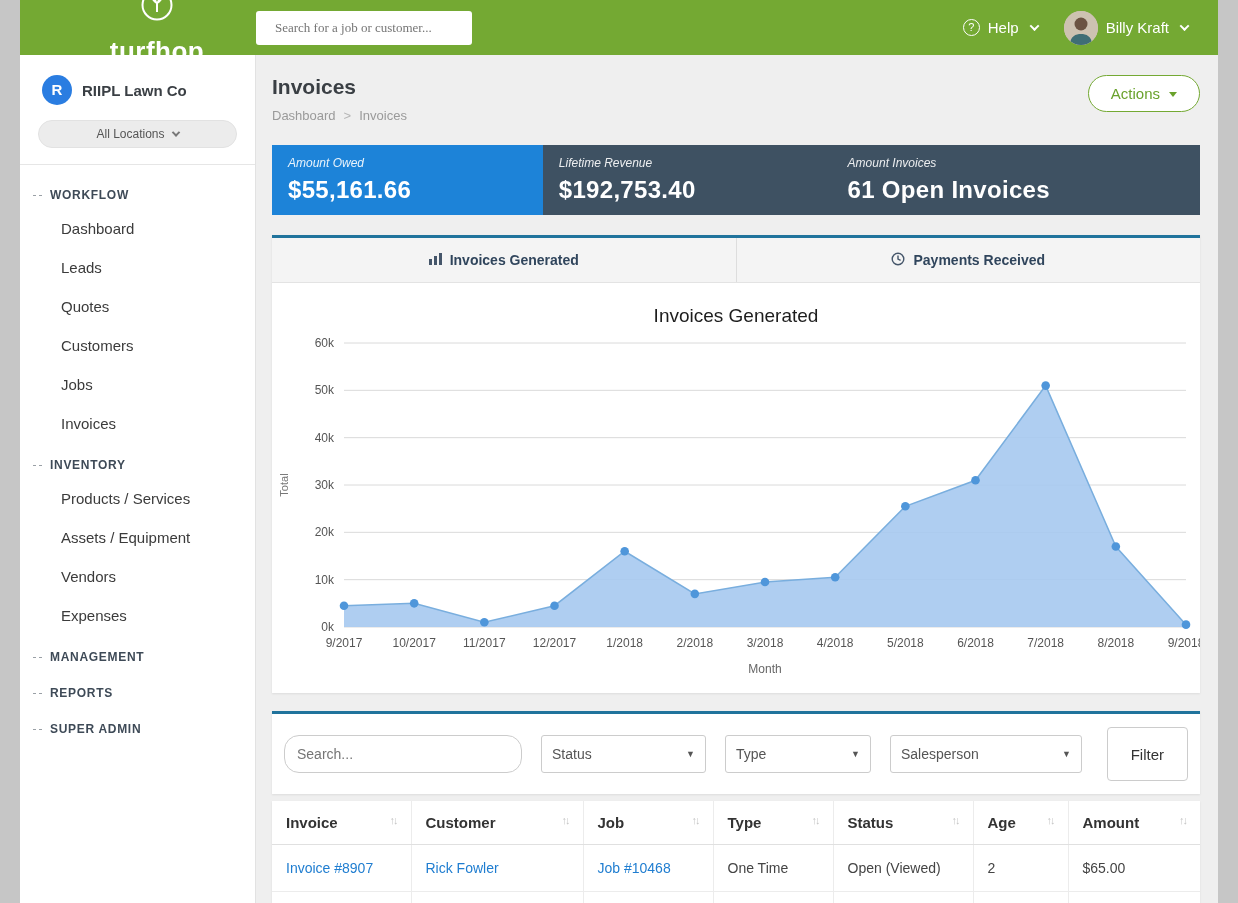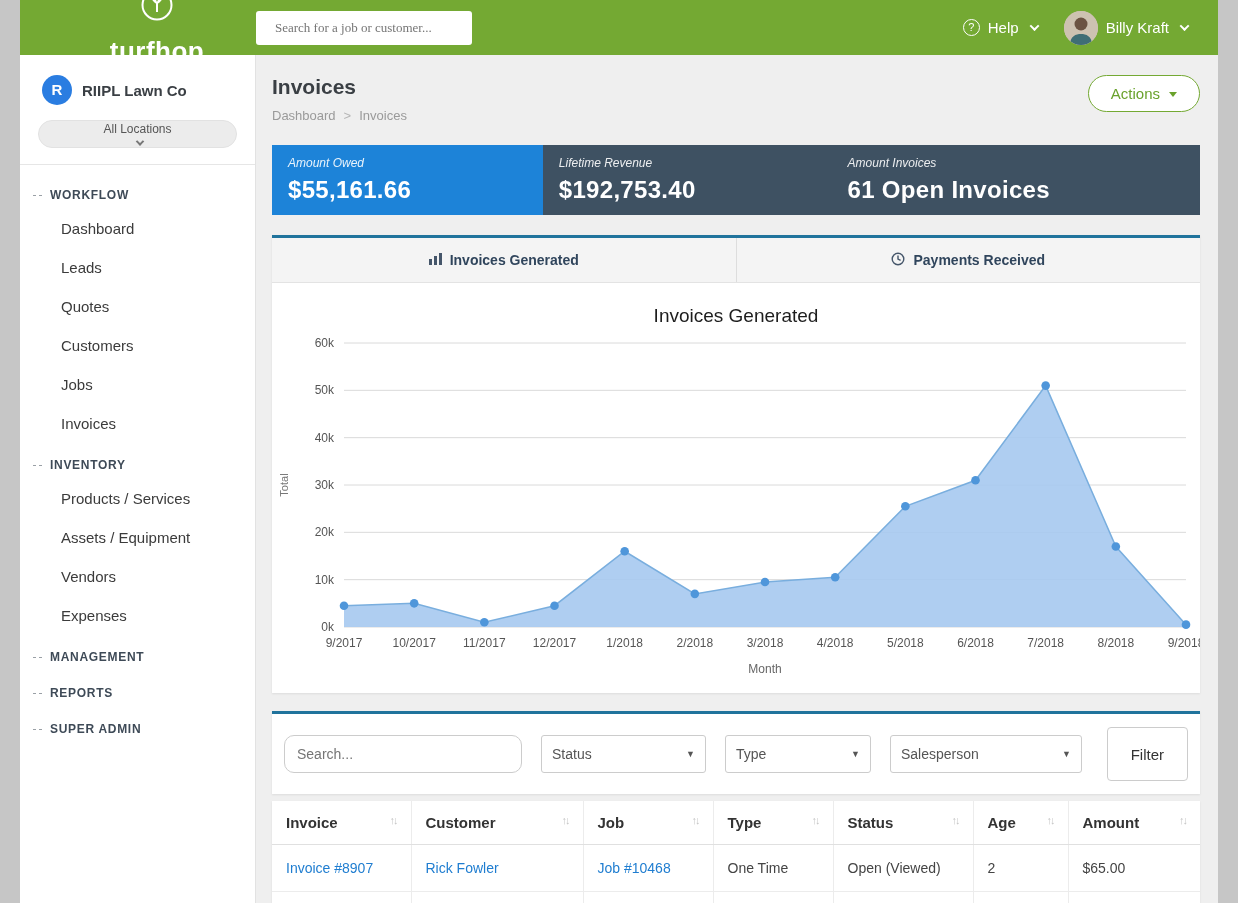--- a/index.html
+++ b/index.html
@@ -28,21 +28,21 @@
   .sidebar { width:236px; flex:0 0 236px; background:#fff; border-right:1px solid #e2e2e2; overflow:hidden; }
   .main { flex:1; padding:0 18px 0 16px; overflow:hidden; }
 
   
   .company { display:flex; align-items:center; gap:10px; padding:20px 0 0 22px; }
   .company-badge { width:30px; height:30px; border-radius:50%; background:#2a7de1; color:#fff;
     font-size:15px; font-weight:bold; text-align:center; line-height:30px; }
   .company-name { font-size:15px; font-weight:bold; color:#3a3f44; }
   .loc-pill { margin:15px 18px 0; height:28px; background:#ececec; border:1px solid #e2e2e2;
     border-radius:15px; display:flex; align-items:center; justify-content:center; gap:4px;
-    font-size:12px; color:#555; cursor:pointer;flex-direction:column; }
+    font-size:12px; color:#555; cursor:pointer; }
   .loc-pill .chev { border-color:#777; width:6px; height:6px; }
   .side-divider { margin-top:16px; border-bottom:1px solid #e6e6e6; }
   .nav { padding-top:8px; }
   .nav-section { display:flex; align-items:center; padding:15px 0 7px 13px; color:#3e4a57;
     font-size:12px; font-weight:bold; letter-spacing:.7px; cursor:pointer; }
   .nav-section .dash { width:9px; border-top:1px dashed #9aa0a6; margin-right:8px; }
   .nav-item { display:block; padding:11px 0 11px 41px; font-size:15px; color:#3b3b3b;
     text-decoration:none; cursor:pointer; }
 
   
@@ -69,21 +69,21 @@
   .chart-panel { margin-top:20px; }
   .tabs { display:flex; height:45px; border-bottom:1px solid #e3e3e3; }
   .tab { flex:1; background:#f4f4f4; display:flex; align-items:center; justify-content:center;
     gap:8px; font-size:14px; font-weight:bold; color:#30455c; cursor:pointer; }
   .tab + .tab { border-left:1px solid #ddd; }
   .chart-title { text-align:center; font-size:19px; color:#1d1d1d; padding:22px 0 2px; }
   .chart-wrap { padding:0 0 8px; }
 
   
   .filters-panel { margin-top:18px; padding:13px 12px; display:flex; align-items:center; gap:19px; }
-  .filter-search { width:238px; height:38px; border:1px solid #ccc; border-radius:10px;
+  .filter-search { width:238px; height:38px; border:1px solid #ccc; border-radius:15px;
     padding:0 12px; font-size:14px; color:#444; outline:none; font-family:inherit; }
   .fselect { height:38px; border:1px solid #ccc; border-radius:3px; background:#fff;
     display:flex; align-items:center; justify-content:space-between; padding:0 10px;
     font-size:14px; color:#555; cursor:pointer; }
   .fselect .arrow { font-size:9px; color:#555; margin-left:14px; }
   .fs-0 { width:165px; } .fs-1 { width:146px; } .fs-2 { width:192px; }
   .filter-btn { margin-left:auto; height:54px; padding:0 23px; background:#fff; border:1px solid #ccc;
     border-radius:4px; font-size:15px; color:#333; cursor:pointer; font-family:inherit; }
 
   

